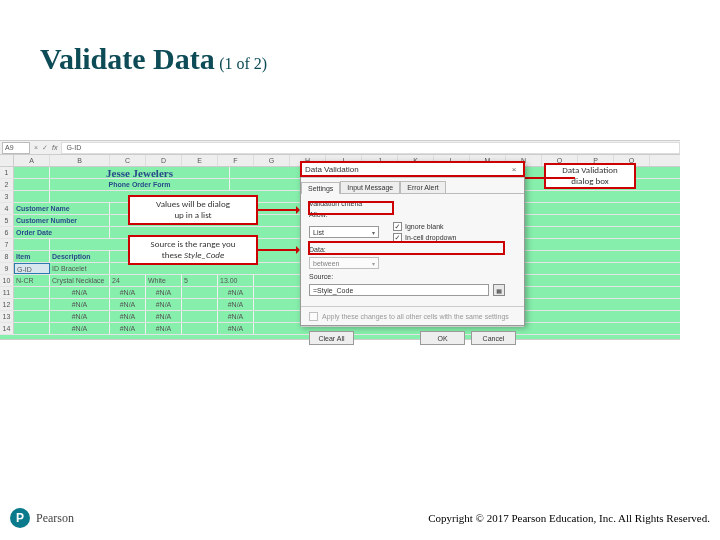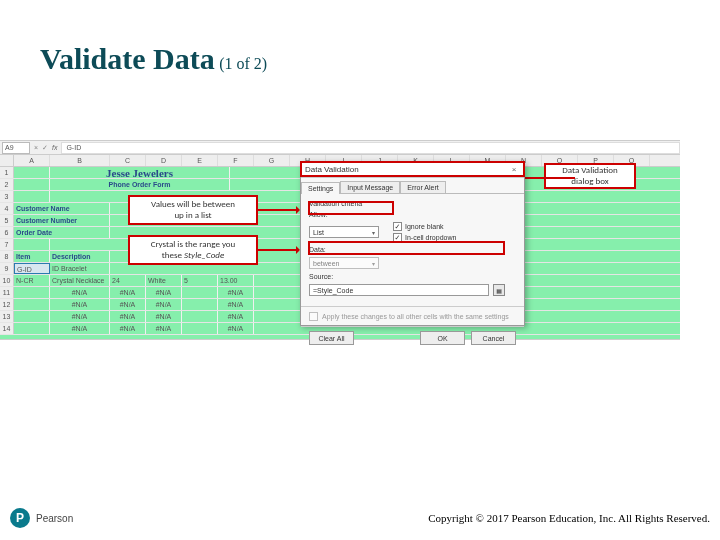--- a/index.html
+++ b/index.html
@@ -63,21 +63,21 @@
   .dlg-btn { min-width: 45px; height: 14px; border: 1px solid #999; background: #eee; display: flex; align-items: center; justify-content: center; font-size: 7px; }
   
   .redbox { position: absolute; border: 2px solid #c00; pointer-events: none; }
   .rb-title { top: 20px; left: 300px; width: 225px; height: 16px; }
   .rb-allow { top: 60px; left: 308px; width: 86px; height: 14px; }
   .rb-src { top: 100px; left: 308px; width: 197px; height: 14px; }
   
   .footer { position: absolute; bottom: 12px; left: 0; right: 0; display: flex; align-items: center; justify-content: space-between; padding: 0 10px; }
   .logo { display: flex; align-items: center; gap: 6px; }
   .logo-mark { width: 20px; height: 20px; border-radius: 50%; background: #0a7a8c; color: #fff; font-weight: bold; display: flex; align-items: center; justify-content: center; font-size: 12px; }
-  .logo-text { font-size: 10px; color: #444; }
+  .logo-text { font-size: 12px; color: #444; font-family: Liberation Serif, serif; }
   .copyright { font-size: 11px; color: #000; font-family: Liberation Serif, serif; }
 </style>
 </head>
 <body>
 
 <div class="slide">
 
   <div class="title-row">
     <span class="title-main">Validate Data</span>
     <span class="title-sub">(1 of 2)</span>
@@ -202,25 +202,25 @@
         <div class="cell"></div>
         <div class="cell wide na">#N/A</div>
         <div class="cell na">#N/A</div>
         <div class="cell na">#N/A</div>
         <div class="cell"></div>
         <div class="cell na">#N/A</div>
       </div>
     </div>
 
     <div class="callout c1">
-      <div>Values will be between</div>
+      <div>Values will be dialog</div>
       <div>up in a list</div>
     </div>
     <div class="callout c2">
-      <div>Crystal is the range you</div>
+      <div>Source is the range you</div>
       <div><span>these </span><span class="italic">Style_Code</span></div>
     </div>
     <div class="callout c3">
       <div>Data Validation</div>
       <div>dialog box</div>
     </div>
     <div class="arrow left a1"></div>
     <div class="arrow a2"></div>
     <div class="arrow a3"></div>
 

